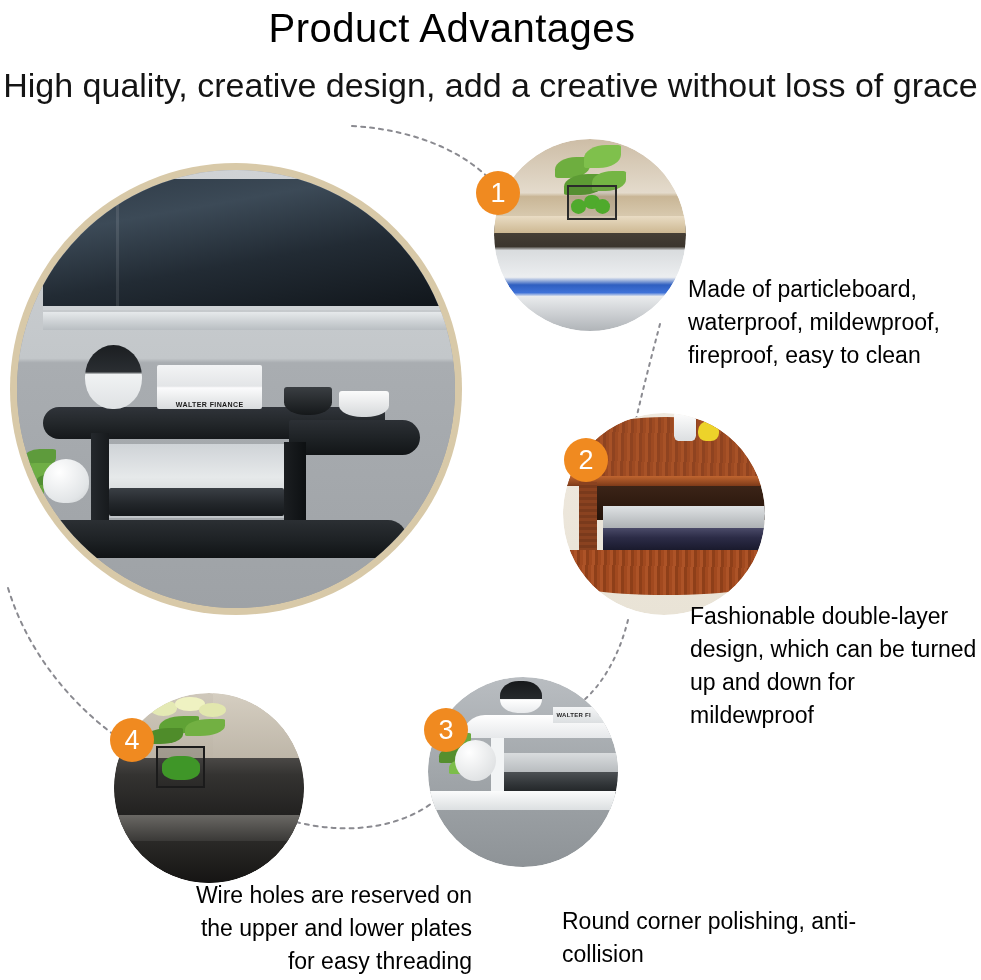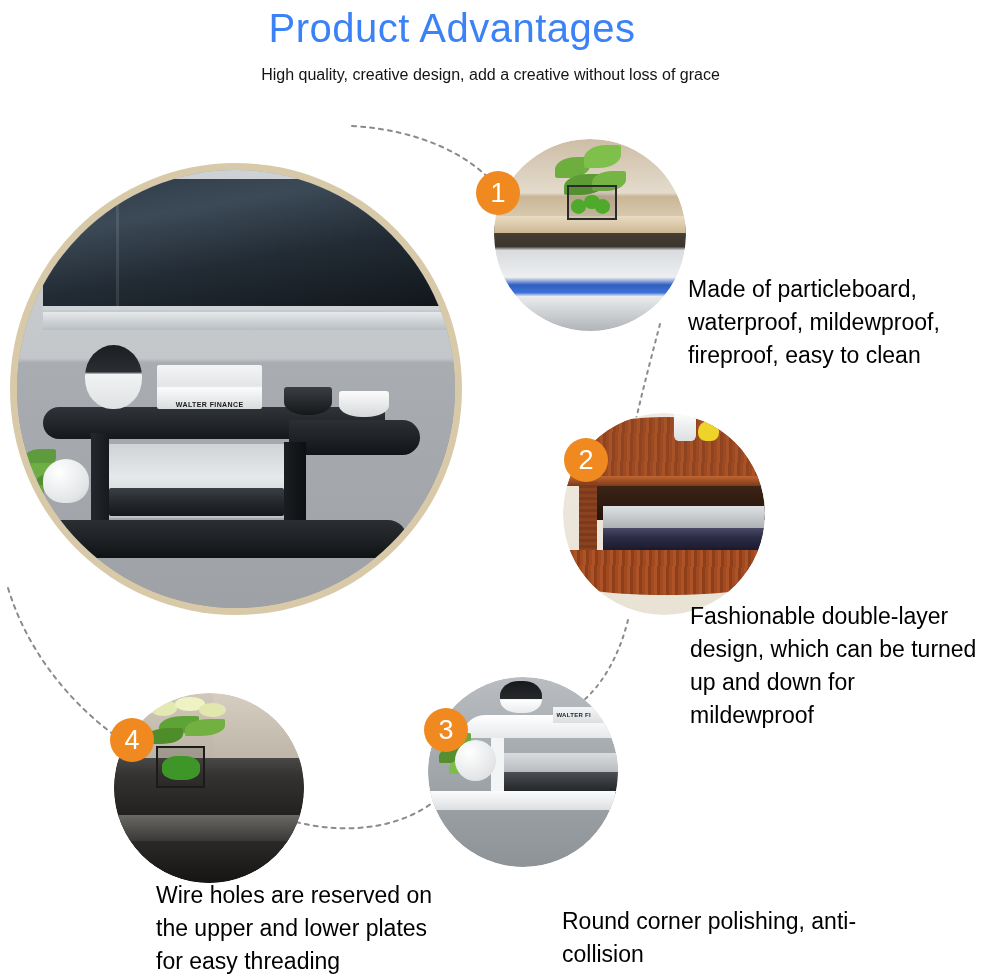--- a/index.html
+++ b/index.html
@@ -22,32 +22,32 @@
 
   
   .title {
     position: absolute;
     top: 6px;
     left: 0;
     width: 904px;
     text-align: center;
     font-size: 40px;
     font-weight: 400;
-    color: #3b82f6;
+    color: #000000;
     letter-spacing: 0.5px;
     white-space: nowrap;
   }
 
   .subtitle {
     position: absolute;
     top: 66px;
     left: 0;
     width: 981px;
     text-align: center;
-    font-size: 16px;
+    font-size: 34px;
     font-weight: 400;
     color: #141414;
     white-space: nowrap;
   }
 
   
   .connectors {
     position: absolute;
     top: 0; left: 0;
     width: 981px;
@@ -340,21 +340,21 @@
   .caption {
     position: absolute;
     font-size: 23px;
     line-height: 33px;
     color: #000000;
     z-index: 3;
   }
   .cap-1 { left: 688px; top: 273px; width: 290px; }
   .cap-2 { left: 690px; top: 600px; width: 292px; }
   .cap-3 { left: 562px; top: 857px; width: 300px; margin-top: 48px; }
-  .cap-4 { left: 156px; top: 879px; width: 300px; }
+  .cap-4 { left: 172px; top: 879px; width: 300px; text-align: right; }
 </style>
 </head>
 <body>
 
 <div class="page">
 
   <div class="title">Product Advantages</div>
   <div class="subtitle">High quality, creative design, add a creative without loss of grace</div>
 
   <svg class="connectors" viewBox="0 0 981 980" xmlns="http://www.w3.org/2000/svg">

